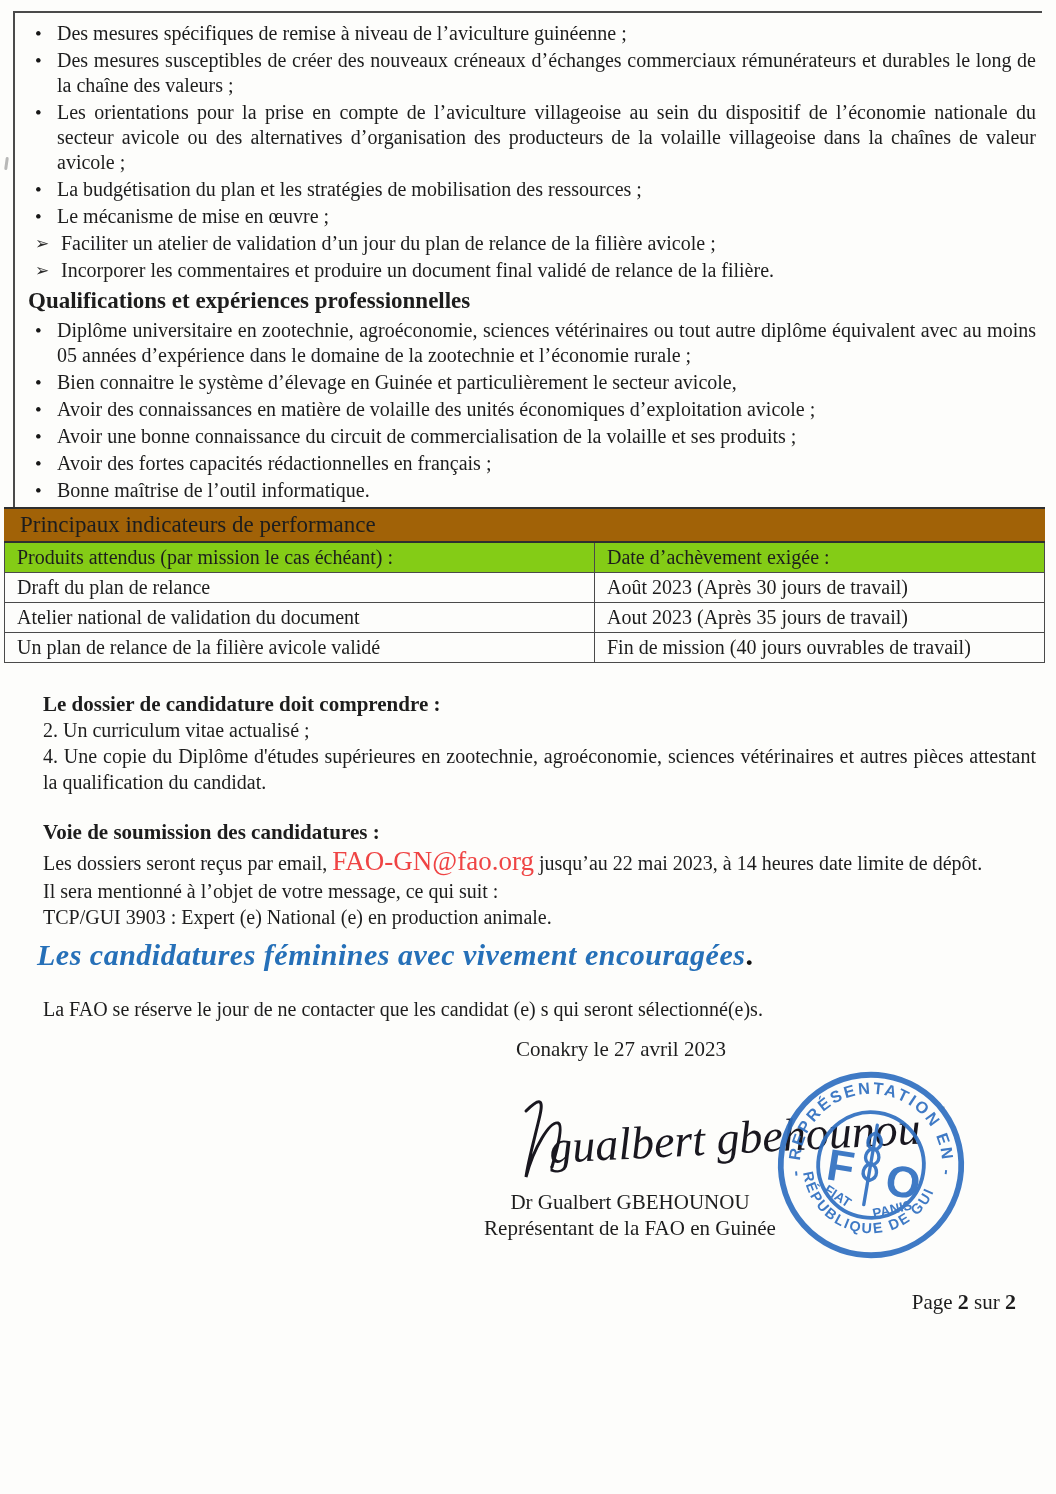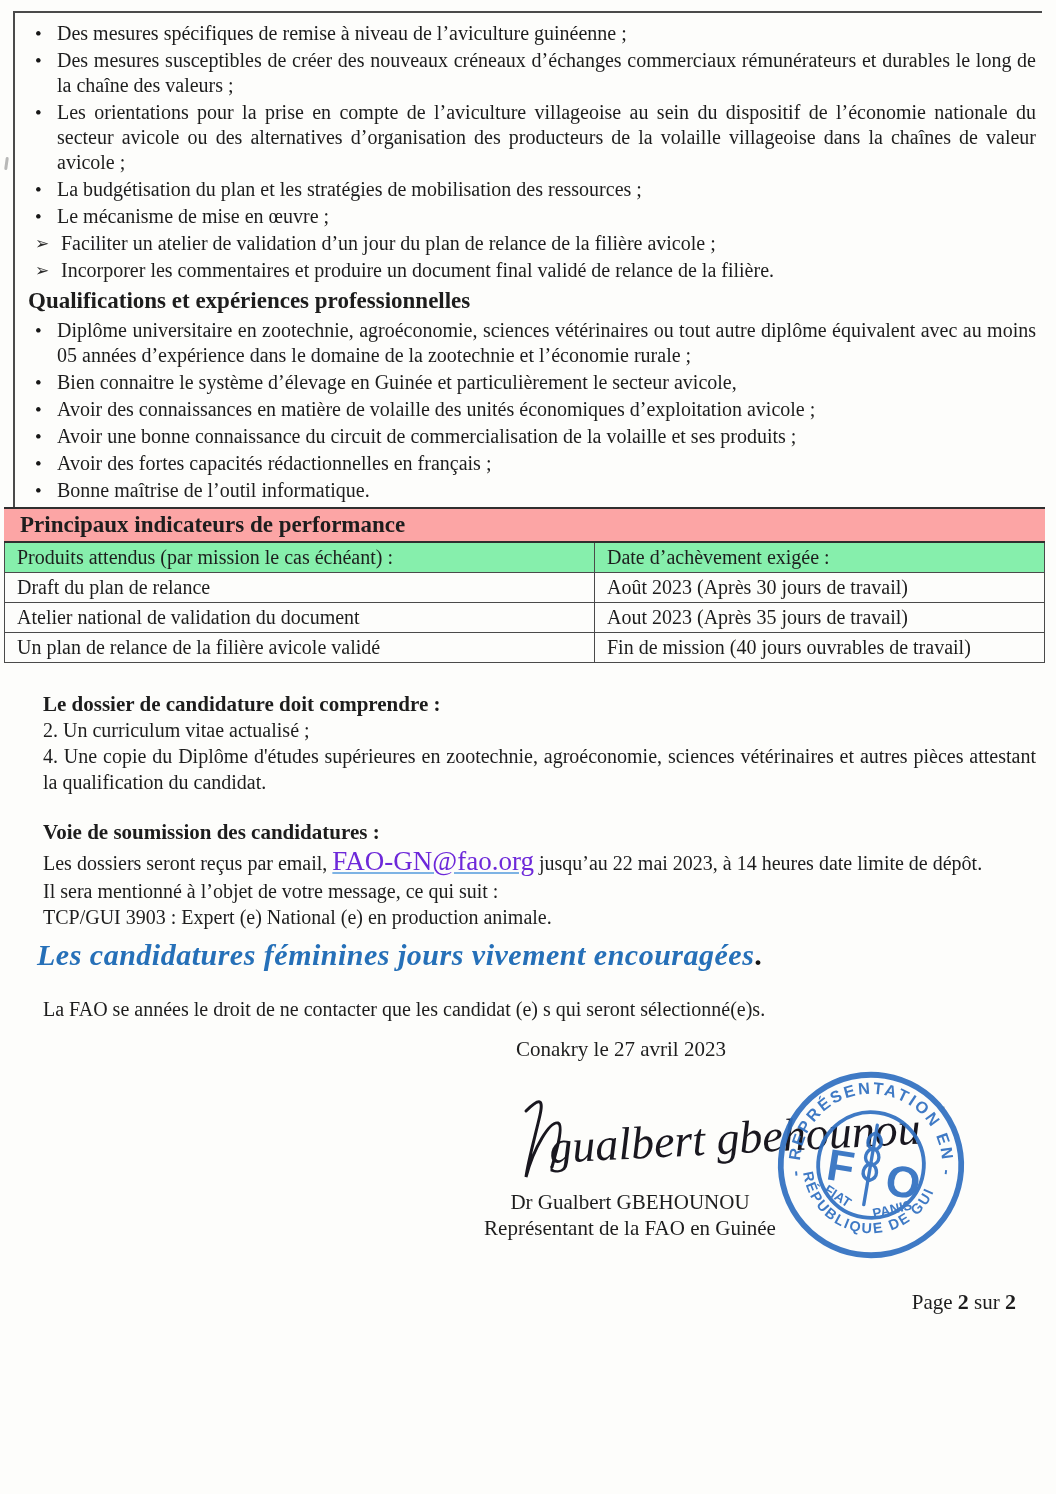--- a/index.html
+++ b/index.html
@@ -28,55 +28,54 @@
   .blist .mk{flex:none;width:22px;font-size:19px;color:#171717;}
   .blist .mk.arrow{font-size:17px;width:26px;padding-left:0px;color:#2b2b2b;}
   .blist .tx{flex:1;text-align:justify;padding-right:4px;}
   .sec-heading{
     font-size:23px;font-weight:bold;line-height:27px;
     margin:4px 0 4px 0;
   }
   
   .band{
     margin:0 11px 0 4px;
-    background:#fca5a5;
+    background:#a16207;
     border-top:2px solid #2f2f2f;
     border-bottom:2px solid #2f2f2f;
     padding:2px 4px 3px 16px;
-    font-size:23px;font-weight:bold;line-height:27px;
+    font-size:23px;font-weight:normal;line-height:27px;
   }
   
   table.ind{
     margin:0 11px 0 4px;
     width:1041px;
     border-collapse:collapse;
     table-layout:fixed;
   }
   table.ind td,table.ind th{
     border:1.5px solid #4a4a4a;
     border-top:none;
     font-size:20px;line-height:23px;
     font-weight:normal;text-align:left;
     vertical-align:top;
     padding:3px 8px 3px 12px;
   }
-  table.ind th{background:#86efac;}
+  table.ind th{background:#84cc16;}
   table.ind .c1{width:57%;}
   table.ind .c2{width:43%;}
   
   .body-sec{margin:0 20px 0 43px;font-size:20px;line-height:26px;}
   .body-sec.first{margin-top:28px;}
   .bold-line{font-weight:bold;font-size:21px;margin:0;}
   .plain{margin:0;text-align:justify;}
   .gap24{margin-top:24px;}
   .email-par{font-size:20px;line-height:29px;text-align:justify;margin:2px 0 0 0;}
   .email-link{
-    color:#6d28d9;
+    color:#ef4444;
     font-size:27px;
-    text-decoration:underline;
     text-decoration-color:#7db3e4;
     cursor:pointer;
   }
   .highlight{
     margin:8px 0 0 37px;
     font-size:30px;
     font-weight:bold;
     font-style:italic;
     color:#2670b8;
     letter-spacing:0.5px;
@@ -195,23 +194,23 @@
     <p class="plain">4. Une copie du Diplôme d'études supérieures en zootechnie, agroéconomie, sciences vétérinaires et autres pièces attestant la qualification du candidat.</p>
   </div>
 
   <div class="body-sec gap24">
     <p class="bold-line">Voie de soumission des candidatures :</p>
     <p class="email-par"><span>Les dossiers seront reçus par email, </span><a class="email-link">FAO-GN@fao.org</a><span>  jusqu’au 22 mai 2023, à 14 heures date limite de dépôt.</span></p>
     <p class="plain">Il sera mentionné à l’objet de votre message, ce qui suit :</p>
     <p class="plain">TCP/GUI 3903 : Expert (e) National (e) en production animale.</p>
   </div>
 
-  <div class="highlight"><span>Les candidatures féminines jours vivement encouragées</span><span class="dot">.</span></div>
-
-  <div class="contact">La FAO se années le droit de ne contacter que les candidat (e) s qui seront sélectionné(e)s.</div>
+  <div class="highlight"><span>Les candidatures féminines avec vivement encouragées</span><span class="dot">.</span></div>
+
+  <div class="contact">La FAO se réserve le jour de ne contacter que les candidat (e) s qui seront sélectionné(e)s.</div>
 
   <div class="bottom">
     <div class="dateline">Conakry le 27 avril 2023</div>
 
     <svg class="sig-svg" width="440" height="120" viewBox="0 0 440 120">
       <path d="M34 30 C46 18 52 16 48 34 C44 52 36 80 34 96 C42 66 58 40 66 42 C72 44 64 72 60 86" fill="none" stroke="#19171f" stroke-width="3" stroke-linecap="round"></path>
       <text x="58" y="82" font-size="46" font-style="italic" font-family="Liberation Serif, DejaVu Serif, serif" fill="#19171f" transform="rotate(-3 58 82)">gualbert gbehounou</text>
     </svg>
 
     <svg class="stamp-svg" width="192" height="192" viewBox="0 0 200 200">

